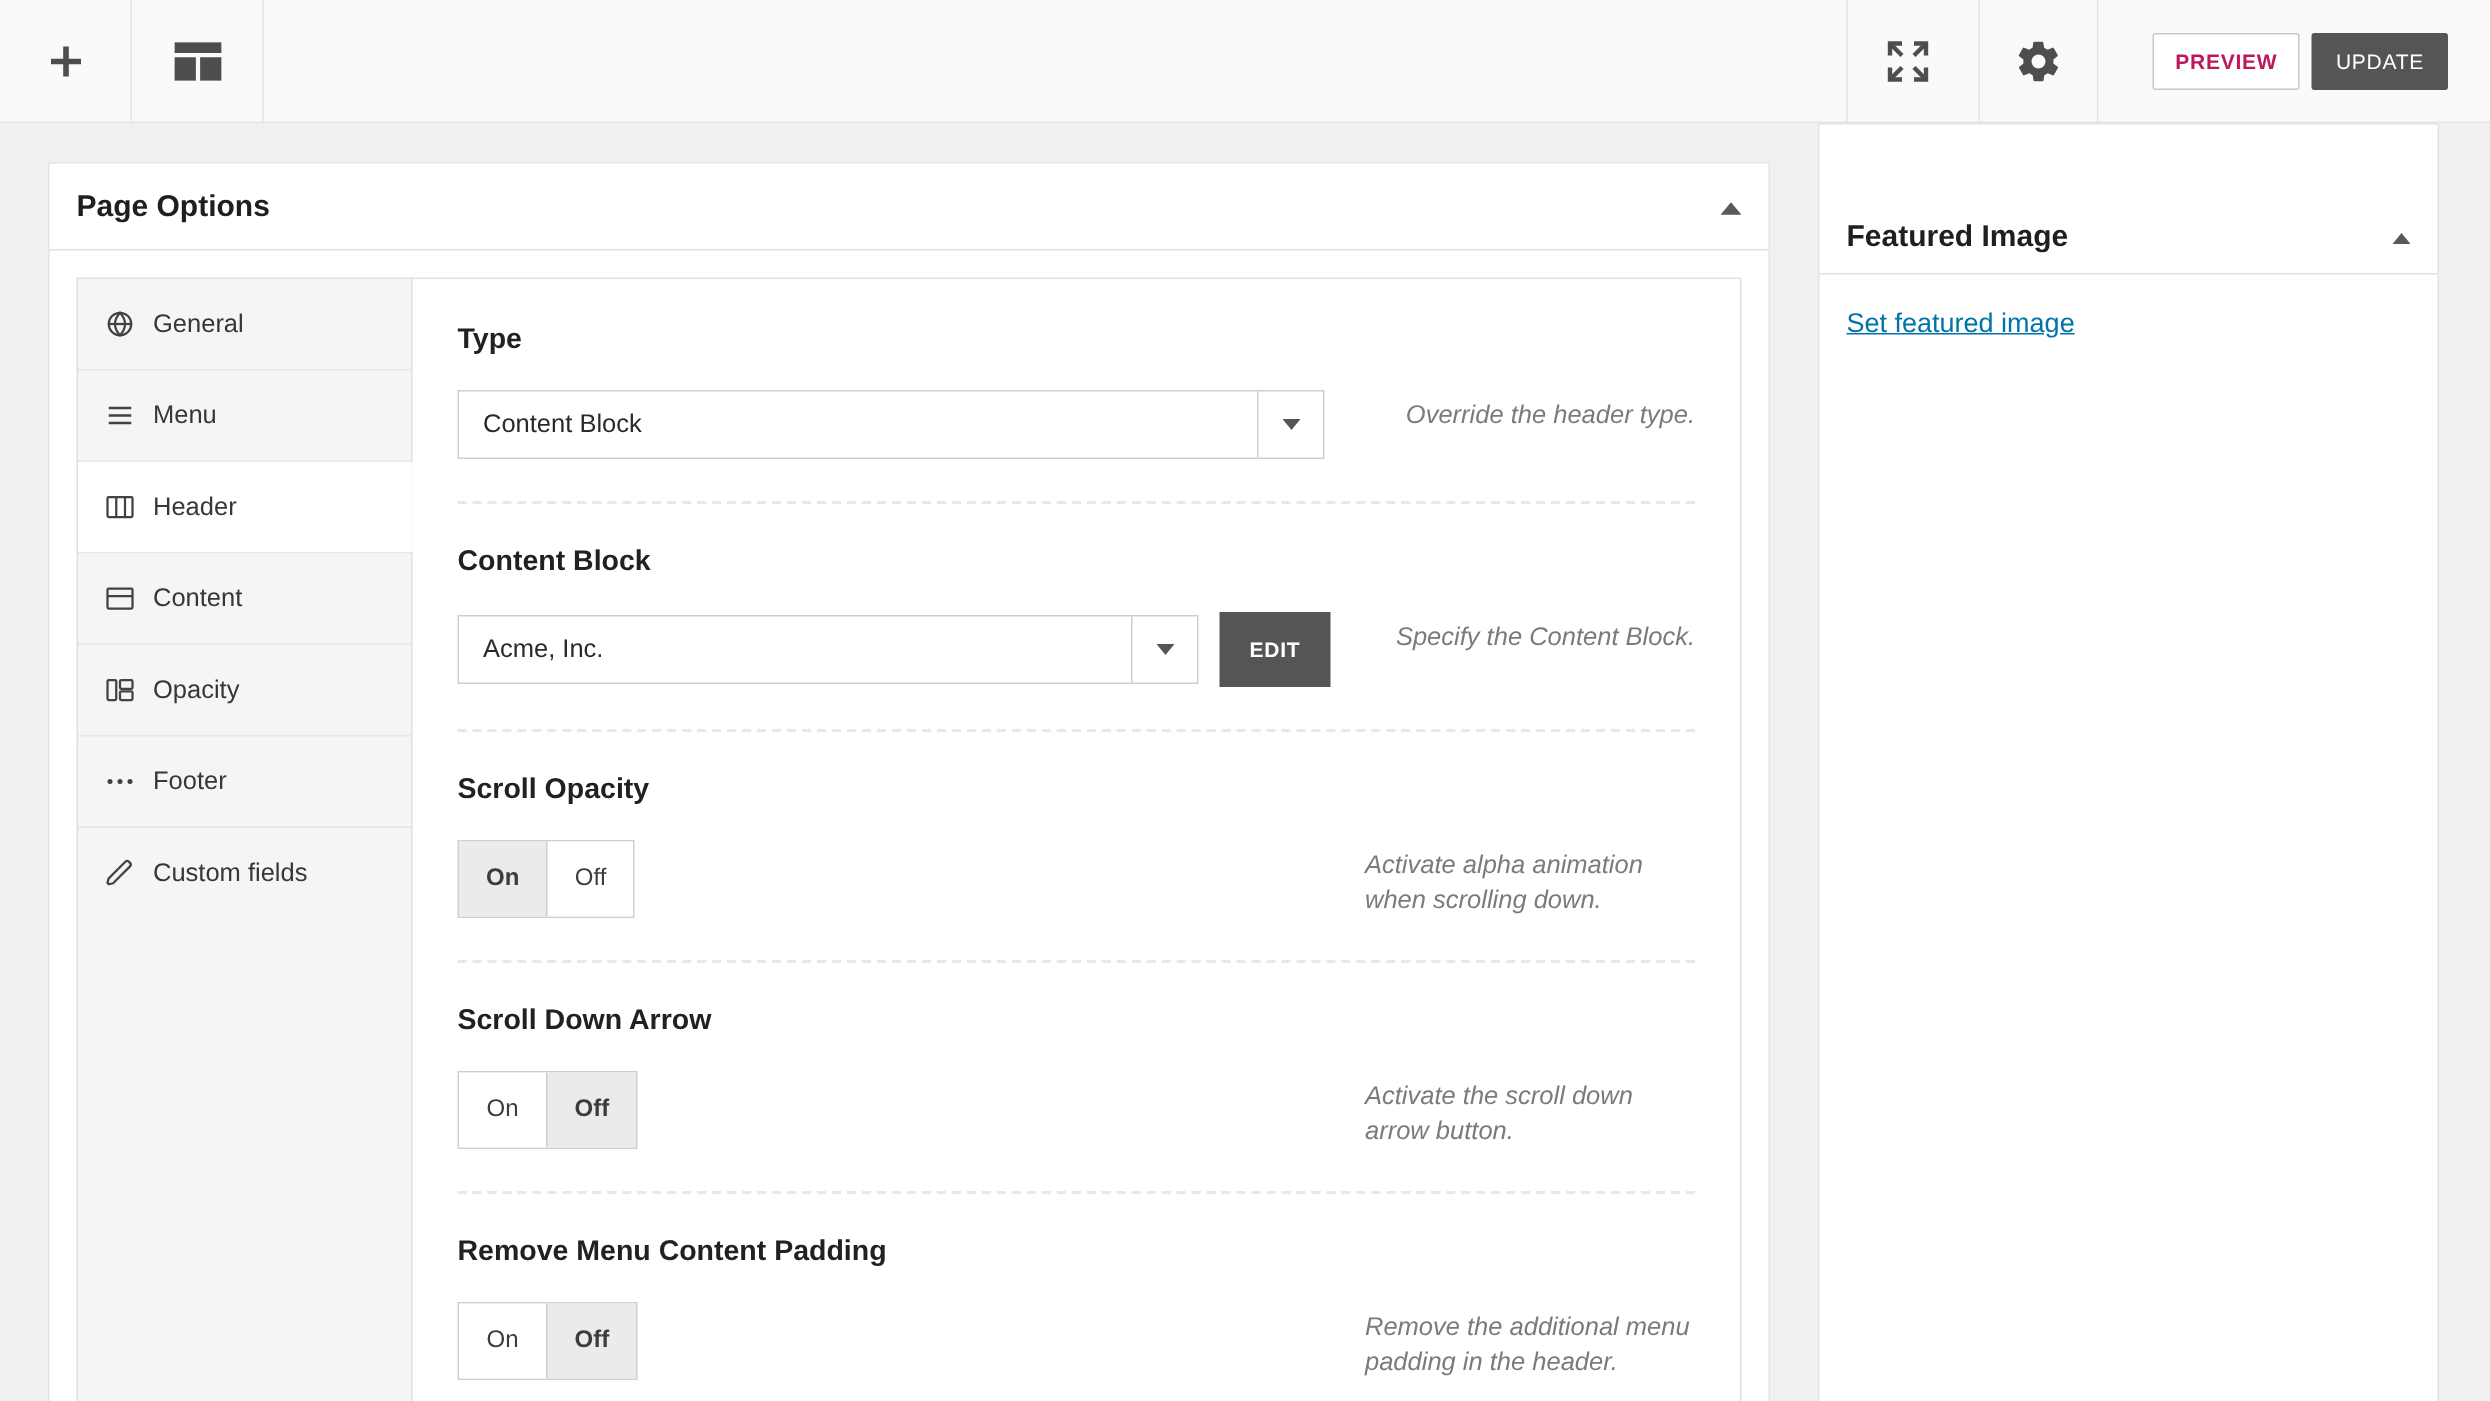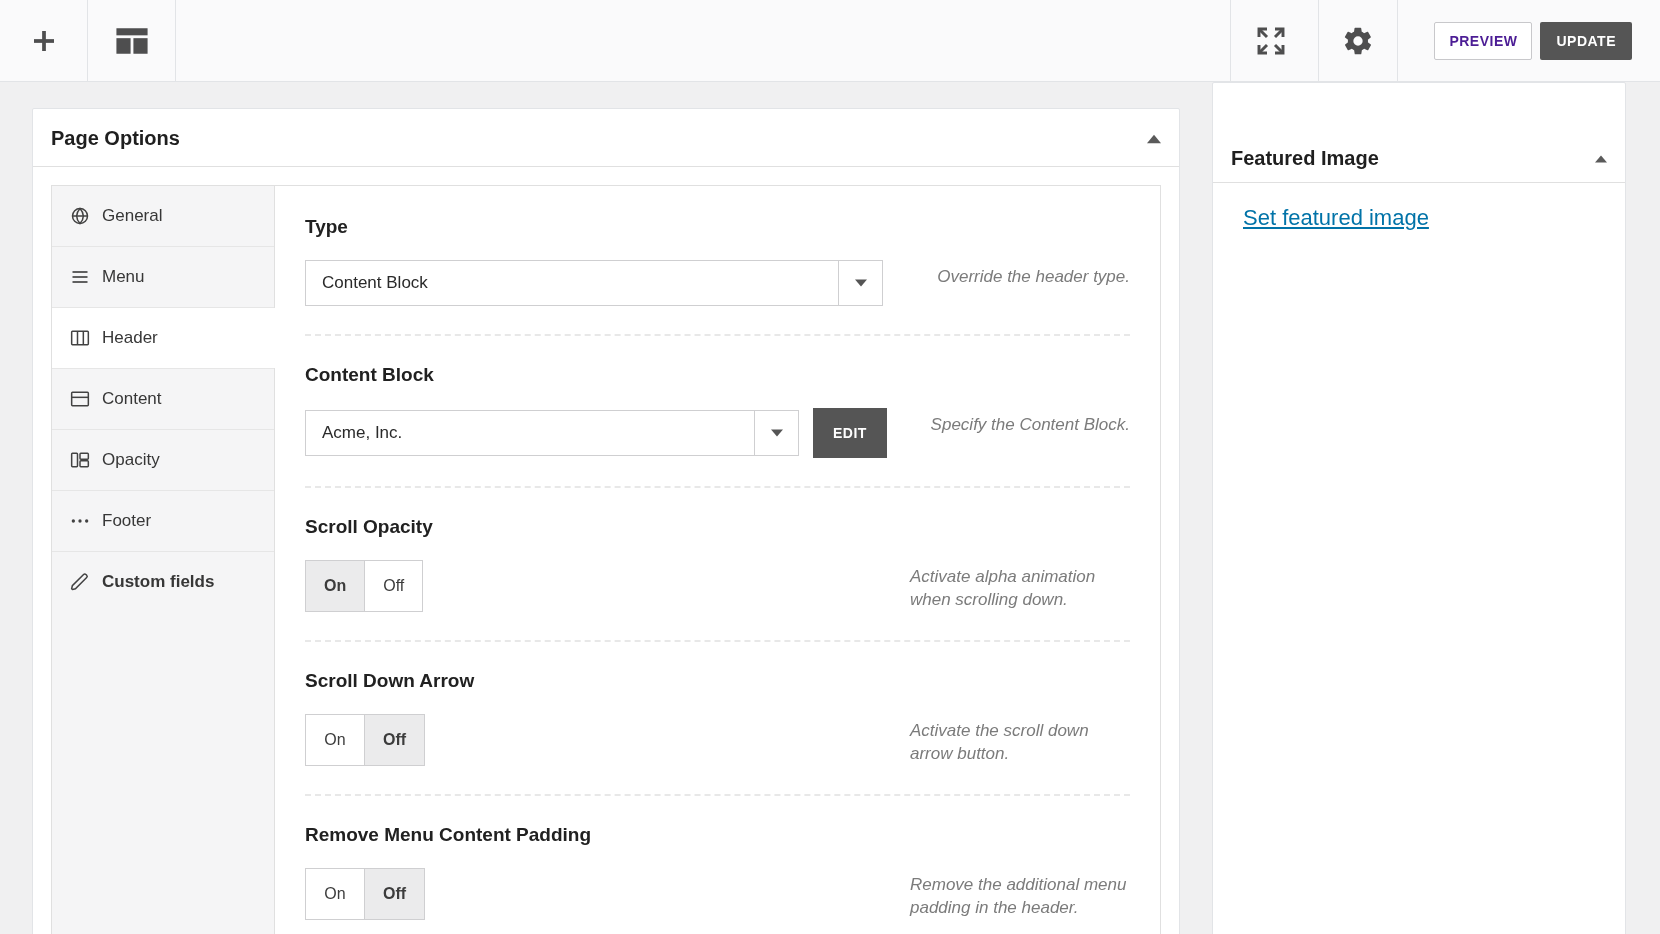--- a/index.html
+++ b/index.html
@@ -36,34 +36,34 @@
     height: 100%;
     display: flex;
     align-items: center;
     justify-content: center;
     cursor: pointer;
     border-left: 1px solid #e2e4e7;
   }
   .btn-preview {
     border: 1.5px solid #c8c8cb;
     background: #fff;
-    color: #4c1d95;
+    color: #be185d;
     font-weight: 600;
     letter-spacing: 0.5px;
     font-size: 14px;
     padding: 10px 14px;
     border-radius: 2px;
     cursor: pointer;
     margin-left: 28px;
   }
   .btn-update {
     border: none;
     background: #555555;
     color: #fff;
-    font-weight: 700;
+    font-weight: 400;
     letter-spacing: 0.5px;
     font-size: 14px;
     padding: 11px 16px;
     border-radius: 2px;
     cursor: pointer;
   }
 
   
   .wrap {
     display: flex;
@@ -111,21 +111,21 @@
   .tab {
     display: flex;
     align-items: center;
     gap: 12px;
     padding: 20px 16px 20px 18px;
     font-size: 17px;
     color: #373737;
     border-bottom: 1px solid #e6e6e6;
     cursor: pointer;
   }
-  .tab:last-child { border-bottom: none; font-weight: bold; }
+  .tab:last-child { border-bottom: none; }
   .tab.active {
     background: #fff;
     position: relative;
   }
   .tab.active::after {
     content: "";
     position: absolute;
     right: -1px; top: 0; bottom: 0;
     width: 1px;
     background: #fff;
@@ -243,23 +243,22 @@
     align-items: center;
     border-bottom: 1px solid #e0e0e0;
     margin-top: 48px;
   }
   .side-body {
     padding: 22px 18px 28px 18px;
   }
   .link {
     color: #0173a8;
     text-decoration: underline;
-    font-size: 22px;
-    cursor: pointer;
-    margin-left: 12px;
+    font-size: 18px;
+    cursor: pointer;
   }
 
   svg { display: block; }
 </style>
 </head>
 <body>
 
 <div class="toolbar">
   <div class="toolbar-left">
     <div class="tb-btn">

